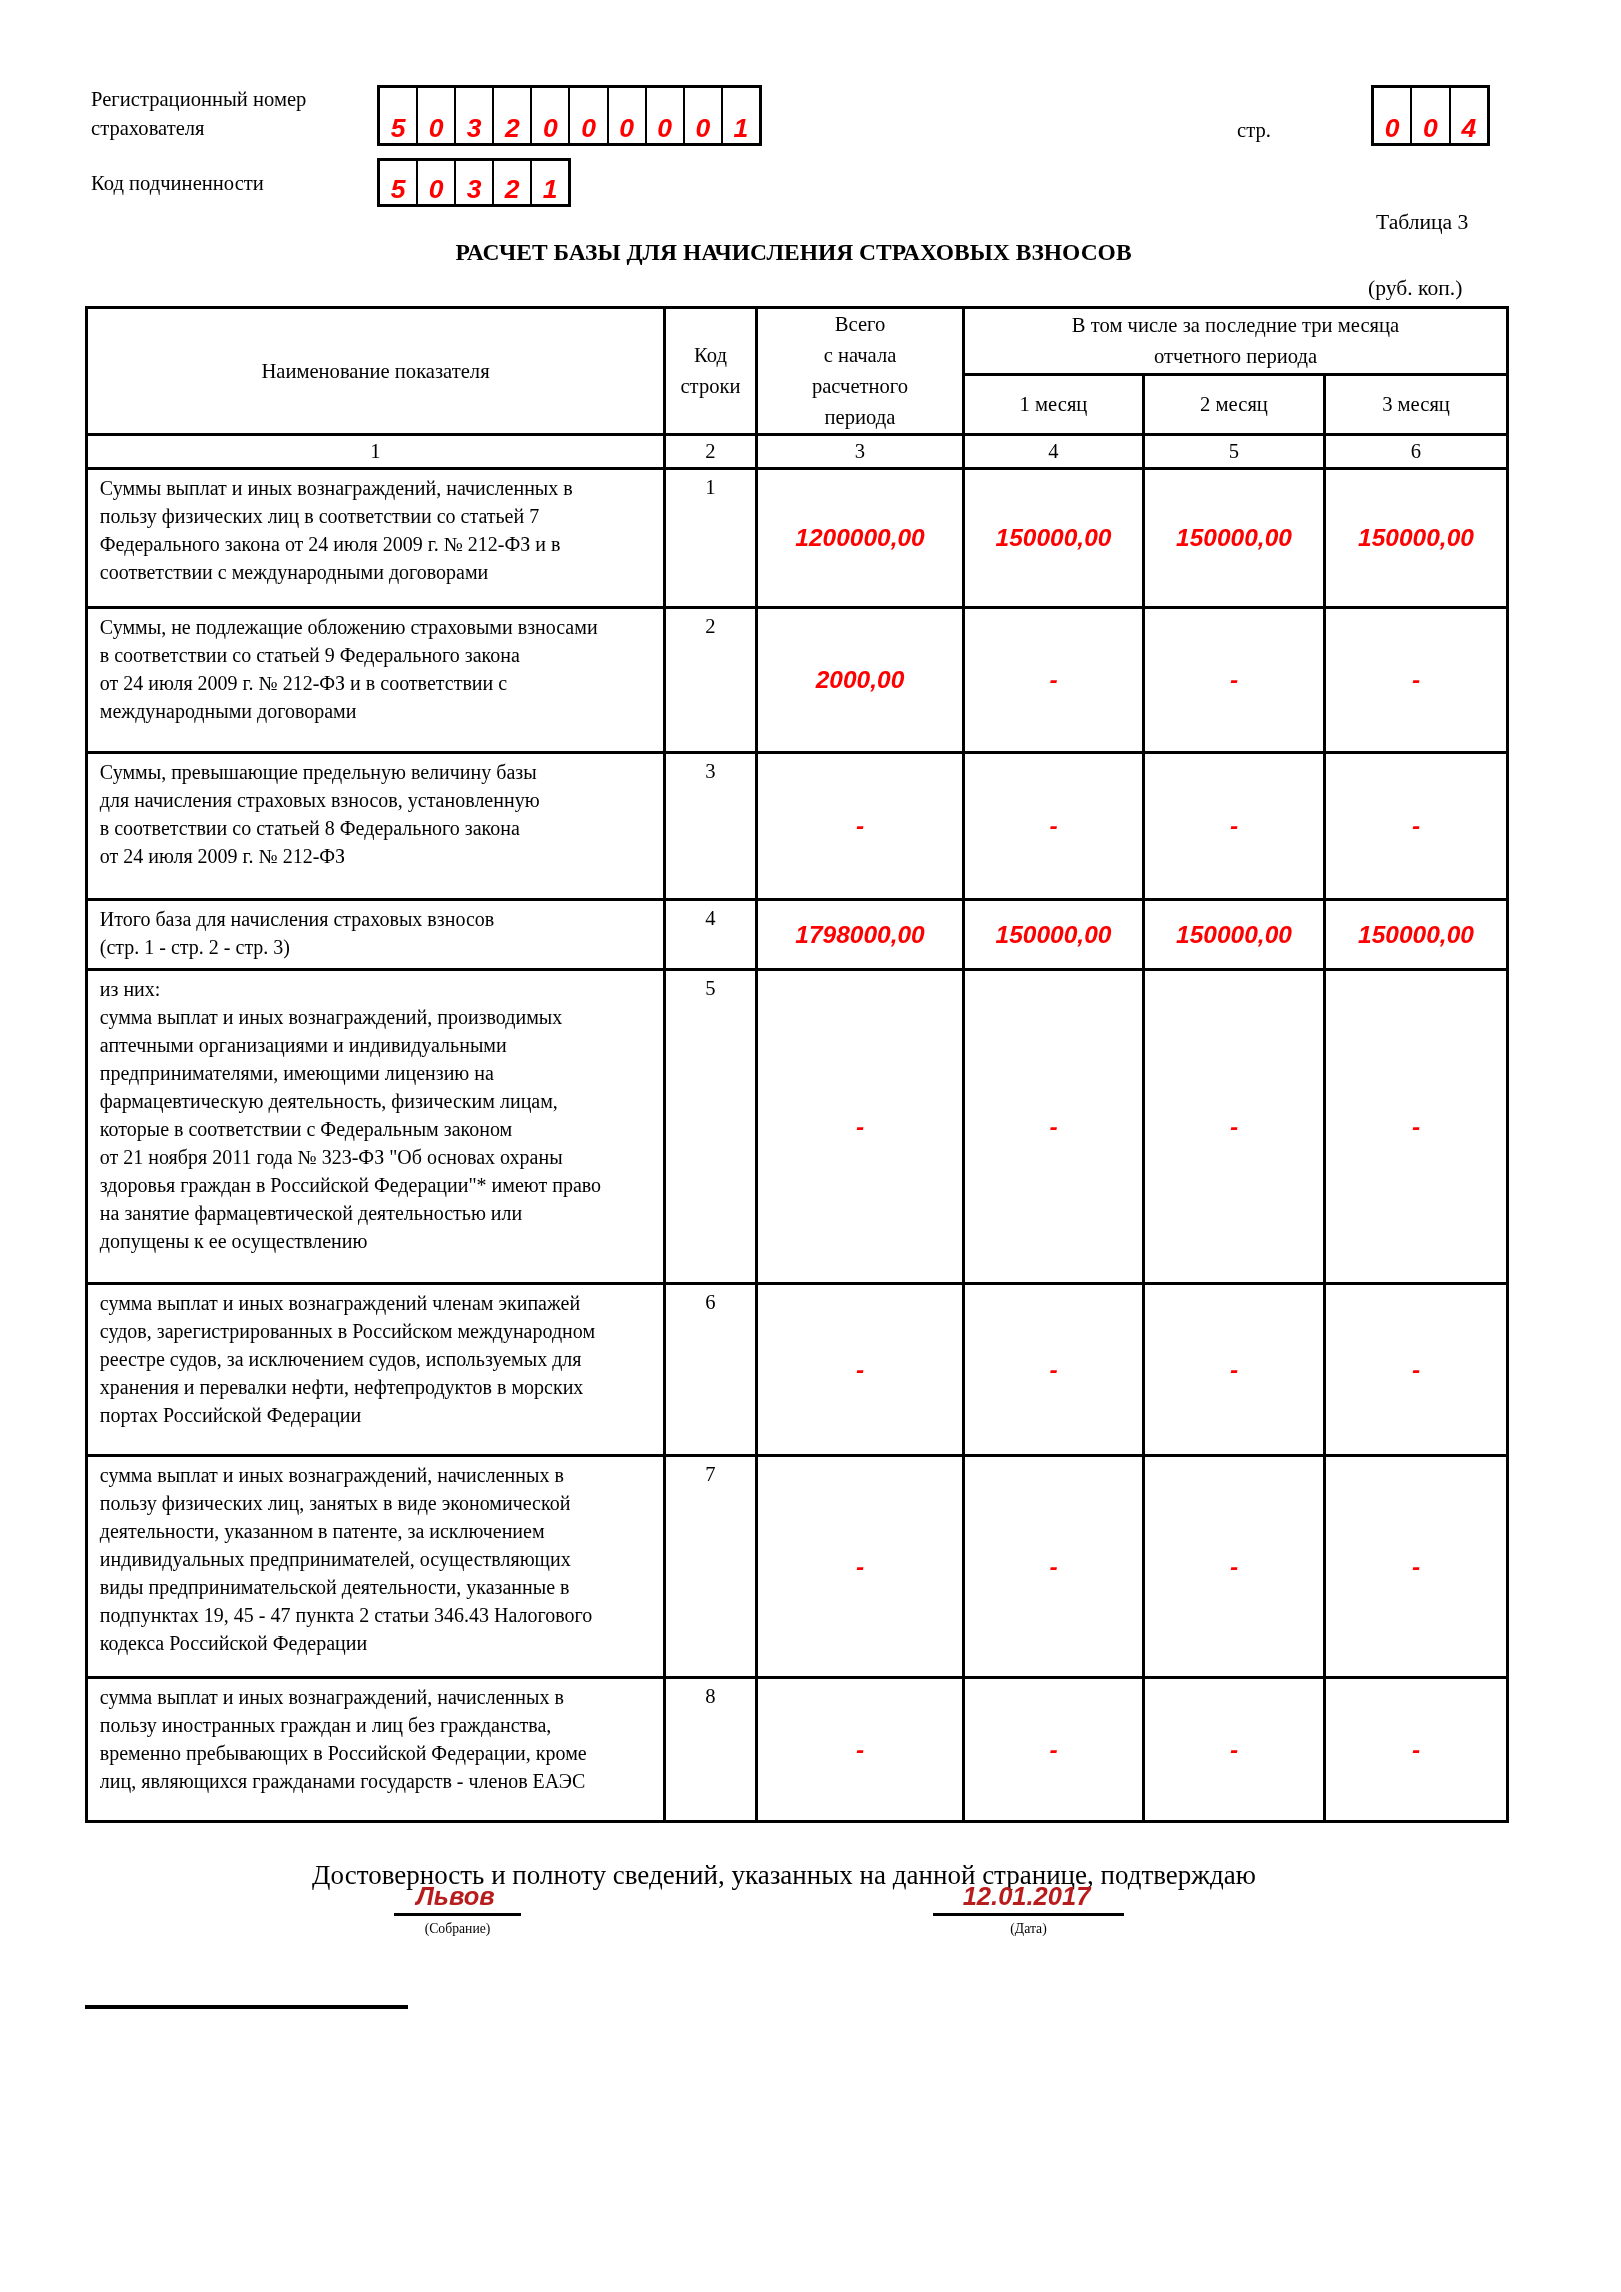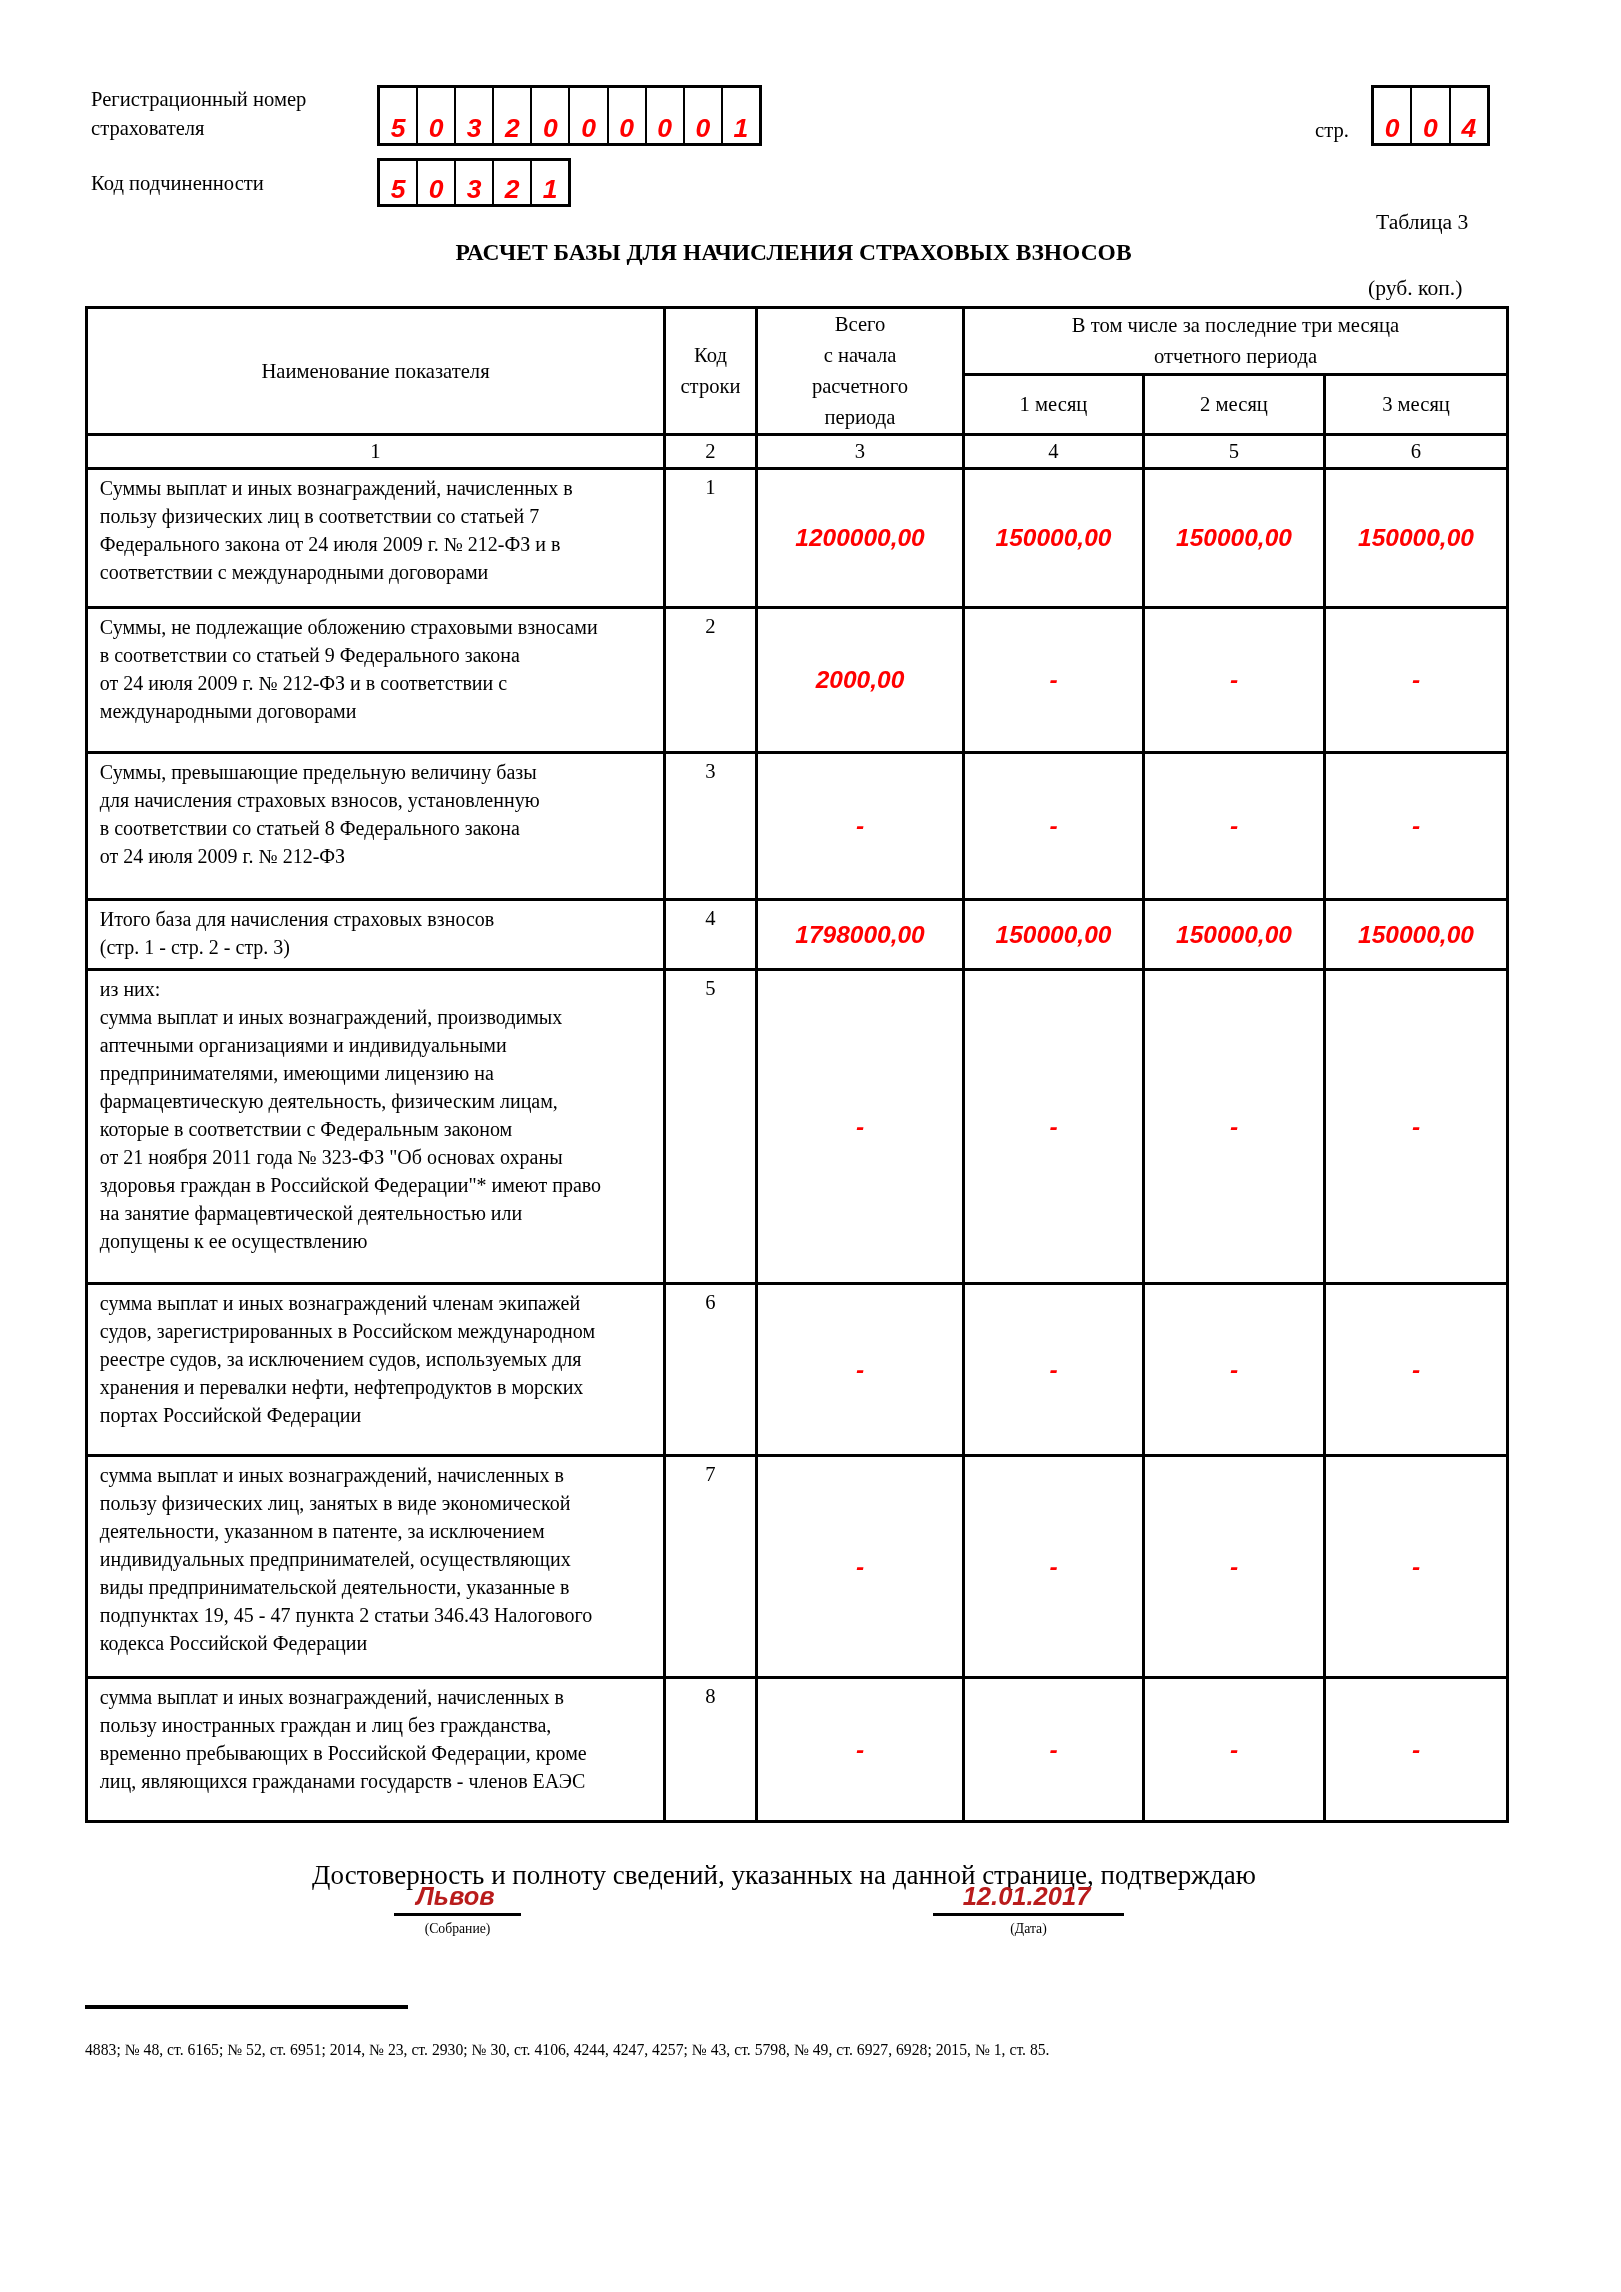--- a/index.html
+++ b/index.html
@@ -51,21 +51,21 @@
 
 <div class="abs lbl" style="left:91px; top:169px;">Код подчиненности</div>
 <div class="cells" style="left:377px; top:158px; width:194px; height:49px;" id="sub-cells">
     <div class="cell">5</div>
     <div class="cell">0</div>
     <div class="cell">3</div>
     <div class="cell">2</div>
     <div class="cell">1</div>
   </div>
 
-<div class="abs lbl" style="left:1315px; top:116px;">стр.</div>
+<div class="abs lbl" style="left:1237px; top:116px;">стр.</div>
 <div class="cells" style="left:1371px; top:85px; width:119px; height:61px;" id="page-cells">
     <div class="cell">0</div>
     <div class="cell">0</div>
     <div class="cell">4</div>
   </div>
 
 <div class="abs lbl" style="left:1376px; top:208px; font-size:21.6px;">Таблица 3</div>
 <div class="abs title" style="left:372px; top:239px; width:843px;">РАСЧЕТ БАЗЫ ДЛЯ НАЧИСЛЕНИЯ СТРАХОВЫХ ВЗНОСОВ</div>
 <div class="abs lbl" style="left:1368px; top:274px; font-size:21.6px;">(руб. коп.)</div>
 
@@ -231,15 +231,14 @@
 <div class="sig-val" style="left:392px; top:1882px; width:127px;">Львов</div>
 <div class="sig-line" style="left:394px; top:1913px; width:127px;"></div>
 <div class="sig-cap" style="left:394px; top:1921px; width:127px;">(Собрание)</div>
 
 <div class="sig-val" style="left:931px; top:1882px; width:191px;">12.01.2017</div>
 <div class="sig-line" style="left:933px; top:1913px; width:191px;"></div>
 <div class="sig-cap" style="left:933px; top:1921px; width:191px;">(Дата)</div>
 
 <div class="sig-line" style="left:85px; top:2005px; width:323px; height:3.9px;"></div>
 <div class="footnote">
-  <div>4883; № 48, ст. 6165; № 52, ст. 6951; 2014, № 23, ст. 2930; № 30, ст. 4106, 4244, 4247, 4257; № 43, ст. 5798, №  49, ст. 6927, 6928; 2015, № 1, ст. 85.</div>
 </div>
 
 
 </body></html>

